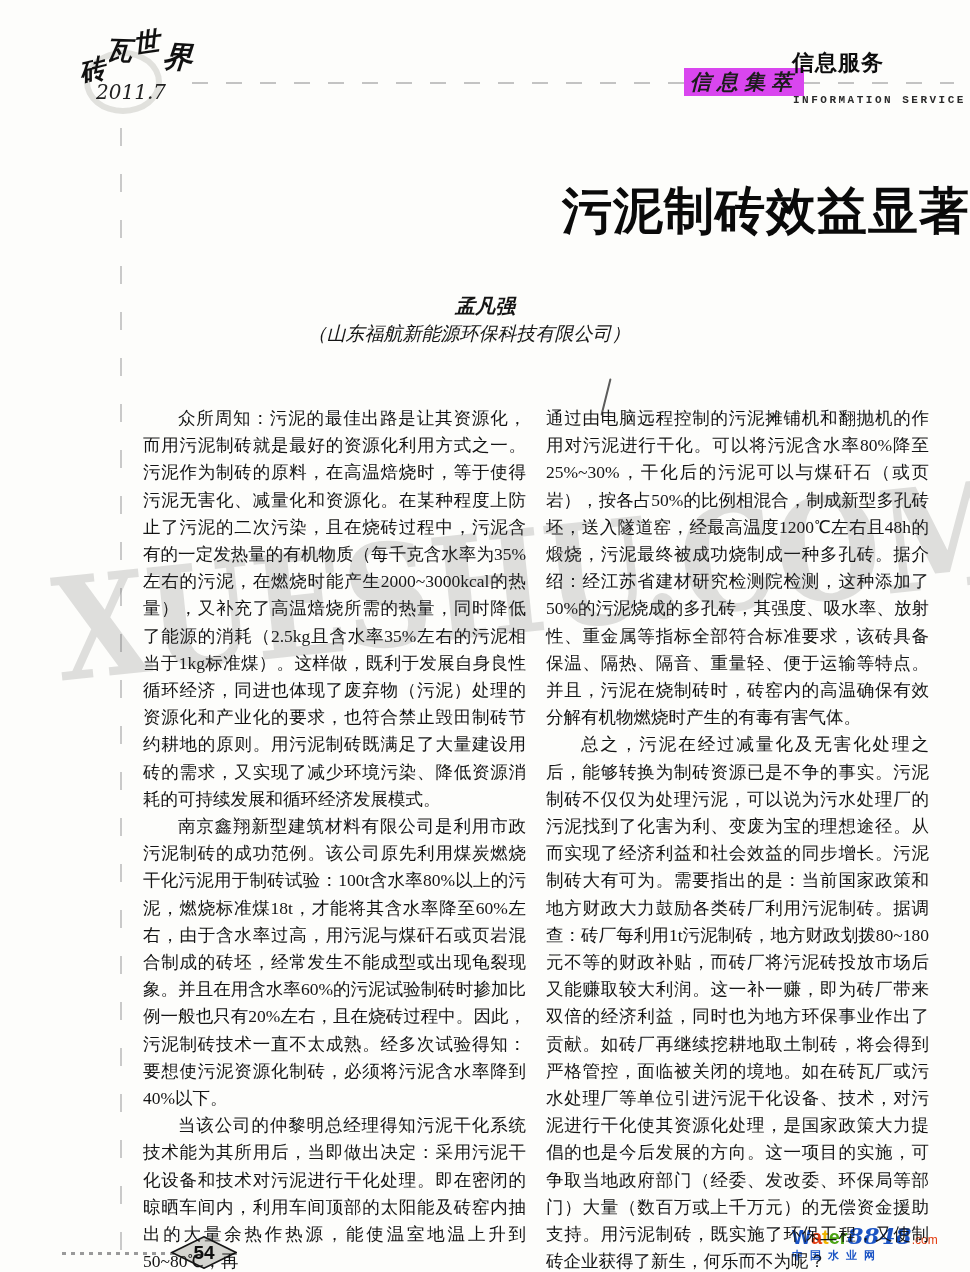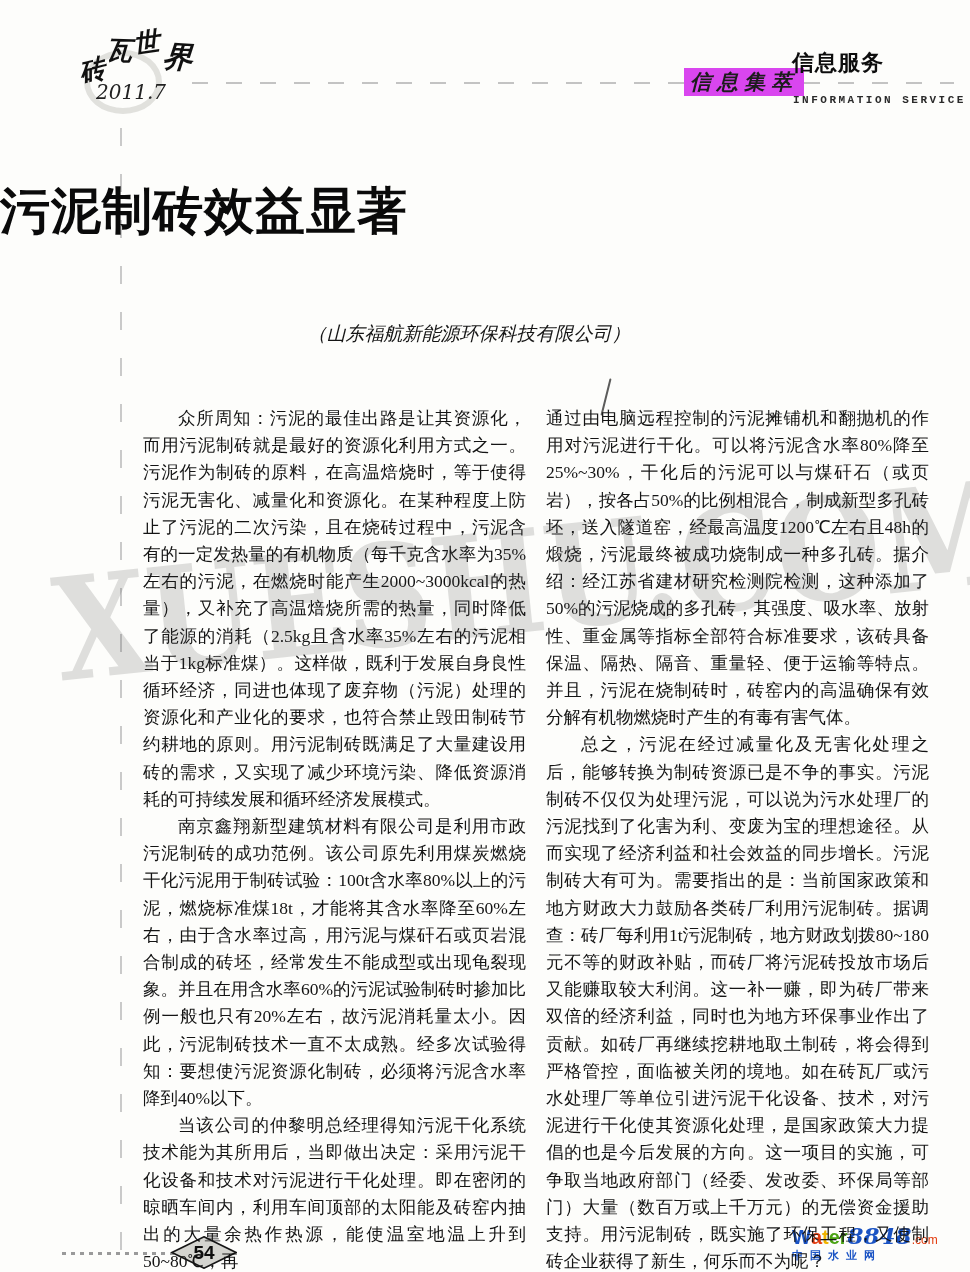--- a/index.html
+++ b/index.html
@@ -83,21 +83,21 @@
     transform:rotate(-6deg) scaleX(0.85);
     transform-origin:left center;
     white-space:nowrap;
     pointer-events:none;
     z-index:5;
   }
 
   
   .title {
     position:absolute; left:0; top:178px; width:970px;
-    text-align:left;
+    text-align:right;
     font-family:"Liberation Sans", sans-serif;
     font-size:50px; font-weight:900; letter-spacing:1px;
     color:#0a0a0a;
   }
   .author {
     position:absolute; left:0; top:293px; width:970px;
     text-align:center; font-size:20px; font-weight:bold;
     font-style:italic;
   }
   .affiliation {
@@ -169,28 +169,29 @@
   <div class="header-rule"></div>
   <div class="column-script">信息集萃</div>
   <div class="section-cn">信息服务</div>
   <div class="section-en">INFORMATION SERVICE</div>
 
   <div class="margin-rule"></div>
 
   <div class="watermark">XUESHU.COM</div>
 
   <h1 class="title">污泥制砖效益显著</h1>
+  <div class="author">孟凡强</div>
   <div class="affiliation">（山东福航新能源环保科技有限公司）</div>
 
   <div class="scan-mark"></div>
 
   <div class="columns">
     <div class="col col-left">
         <p>众所周知：污泥的最佳出路是让其资源化，而用污泥制砖就是最好的资源化利用方式之一。污泥作为制砖的原料，在高温焙烧时，等于使得污泥无害化、减量化和资源化。在某种程度上防止了污泥的二次污染，且在烧砖过程中，污泥含有的一定发热量的有机物质（每千克含水率为35%左右的污泥，在燃烧时能产生2000~3000kcal的热量），又补充了高温焙烧所需的热量，同时降低了能源的消耗（2.5kg且含水率35%左右的污泥相当于1kg标准煤）。这样做，既利于发展自身良性循环经济，同进也体现了废弃物（污泥）处理的资源化和产业化的要求，也符合禁止毁田制砖节约耕地的原则。用污泥制砖既满足了大量建设用砖的需求，又实现了减少环境污染、降低资源消耗的可持续发展和循环经济发展模式。</p>
-        <p>南京鑫翔新型建筑材料有限公司是利用市政污泥制砖的成功范例。该公司原先利用煤炭燃烧干化污泥用于制砖试验：100t含水率80%以上的污泥，燃烧标准煤18t，才能将其含水率降至60%左右，由于含水率过高，用污泥与煤矸石或页岩混合制成的砖坯，经常发生不能成型或出现龟裂现象。并且在用含水率60%的污泥试验制砖时掺加比例一般也只有20%左右，故污泥消耗量太小。因此，污泥制砖技术一直不太成熟。经多次试验得知：要想使污泥资源化制砖，必须将污泥含水率降到40%以下。</p>
+        <p>南京鑫翔新型建筑材料有限公司是利用市政污泥制砖的成功范例。该公司原先利用煤炭燃烧干化污泥用于制砖试验：100t含水率80%以上的污泥，燃烧标准煤18t，才能将其含水率降至60%左右，由于含水率过高，用污泥与煤矸石或页岩混合制成的砖坯，经常发生不能成型或出现龟裂现象。并且在用含水率60%的污泥试验制砖时掺加比例一般也只有20%左右，且在烧砖过程中。因此，污泥制砖技术一直不太成熟。经多次试验得知：要想使污泥资源化制砖，必须将污泥含水率降到40%以下。</p>
         <p>当该公司的仲黎明总经理得知污泥干化系统技术能为其所用后，当即做出决定：采用污泥干化设备和技术对污泥进行干化处理。即在密闭的晾晒车间内，利用车间顶部的太阳能及砖窑内抽出的大量余热作热源，能使温室地温上升到50~80℃，再</p>
       </div>
     <div class="col col-right">
         <p>通过由电脑远程控制的污泥摊铺机和翻抛机的作用对污泥进行干化。可以将污泥含水率80%降至25%~30%，干化后的污泥可以与煤矸石（或页岩），按各占50%的比例相混合，制成新型多孔砖坯，送入隧道窑，经最高温度1200℃左右且48h的煅烧，污泥最终被成功烧制成一种多孔砖。据介绍：经江苏省建材研究检测院检测，这种添加了50%的污泥烧成的多孔砖，其强度、吸水率、放射性、重金属等指标全部符合标准要求，该砖具备保温、隔热、隔音、重量轻、便于运输等特点。并且，污泥在烧制砖时，砖窑内的高温确保有效分解有机物燃烧时产生的有毒有害气体。</p>
         <p>总之，污泥在经过减量化及无害化处理之后，能够转换为制砖资源已是不争的事实。污泥制砖不仅仅为处理污泥，可以说为污水处理厂的污泥找到了化害为利、变废为宝的理想途径。从而实现了经济利益和社会效益的同步增长。污泥制砖大有可为。需要指出的是：当前国家政策和地方财政大力鼓励各类砖厂利用污泥制砖。据调查：砖厂每利用1t污泥制砖，地方财政划拨80~180元不等的财政补贴，而砖厂将污泥砖投放市场后又能赚取较大利润。这一补一赚，即为砖厂带来双倍的经济利益，同时也为地方环保事业作出了贡献。如砖厂再继续挖耕地取土制砖，将会得到严格管控，面临被关闭的境地。如在砖瓦厂或污水处理厂等单位引进污泥干化设备、技术，对污泥进行干化使其资源化处理，是国家政策大力提倡的也是今后发展的方向。这一项目的实施，可争取当地政府部门（经委、发改委、环保局等部门）大量（数百万或上千万元）的无偿资金援助支持。用污泥制砖，既实施了环保工程，又使制砖企业获得了新生，何乐而不为呢？</p>
       </div>
   </div>
 
   <div class="footer-dots"></div>
   <svg class="page-diamond" width="66" height="33" viewBox="0 0 66 33">

